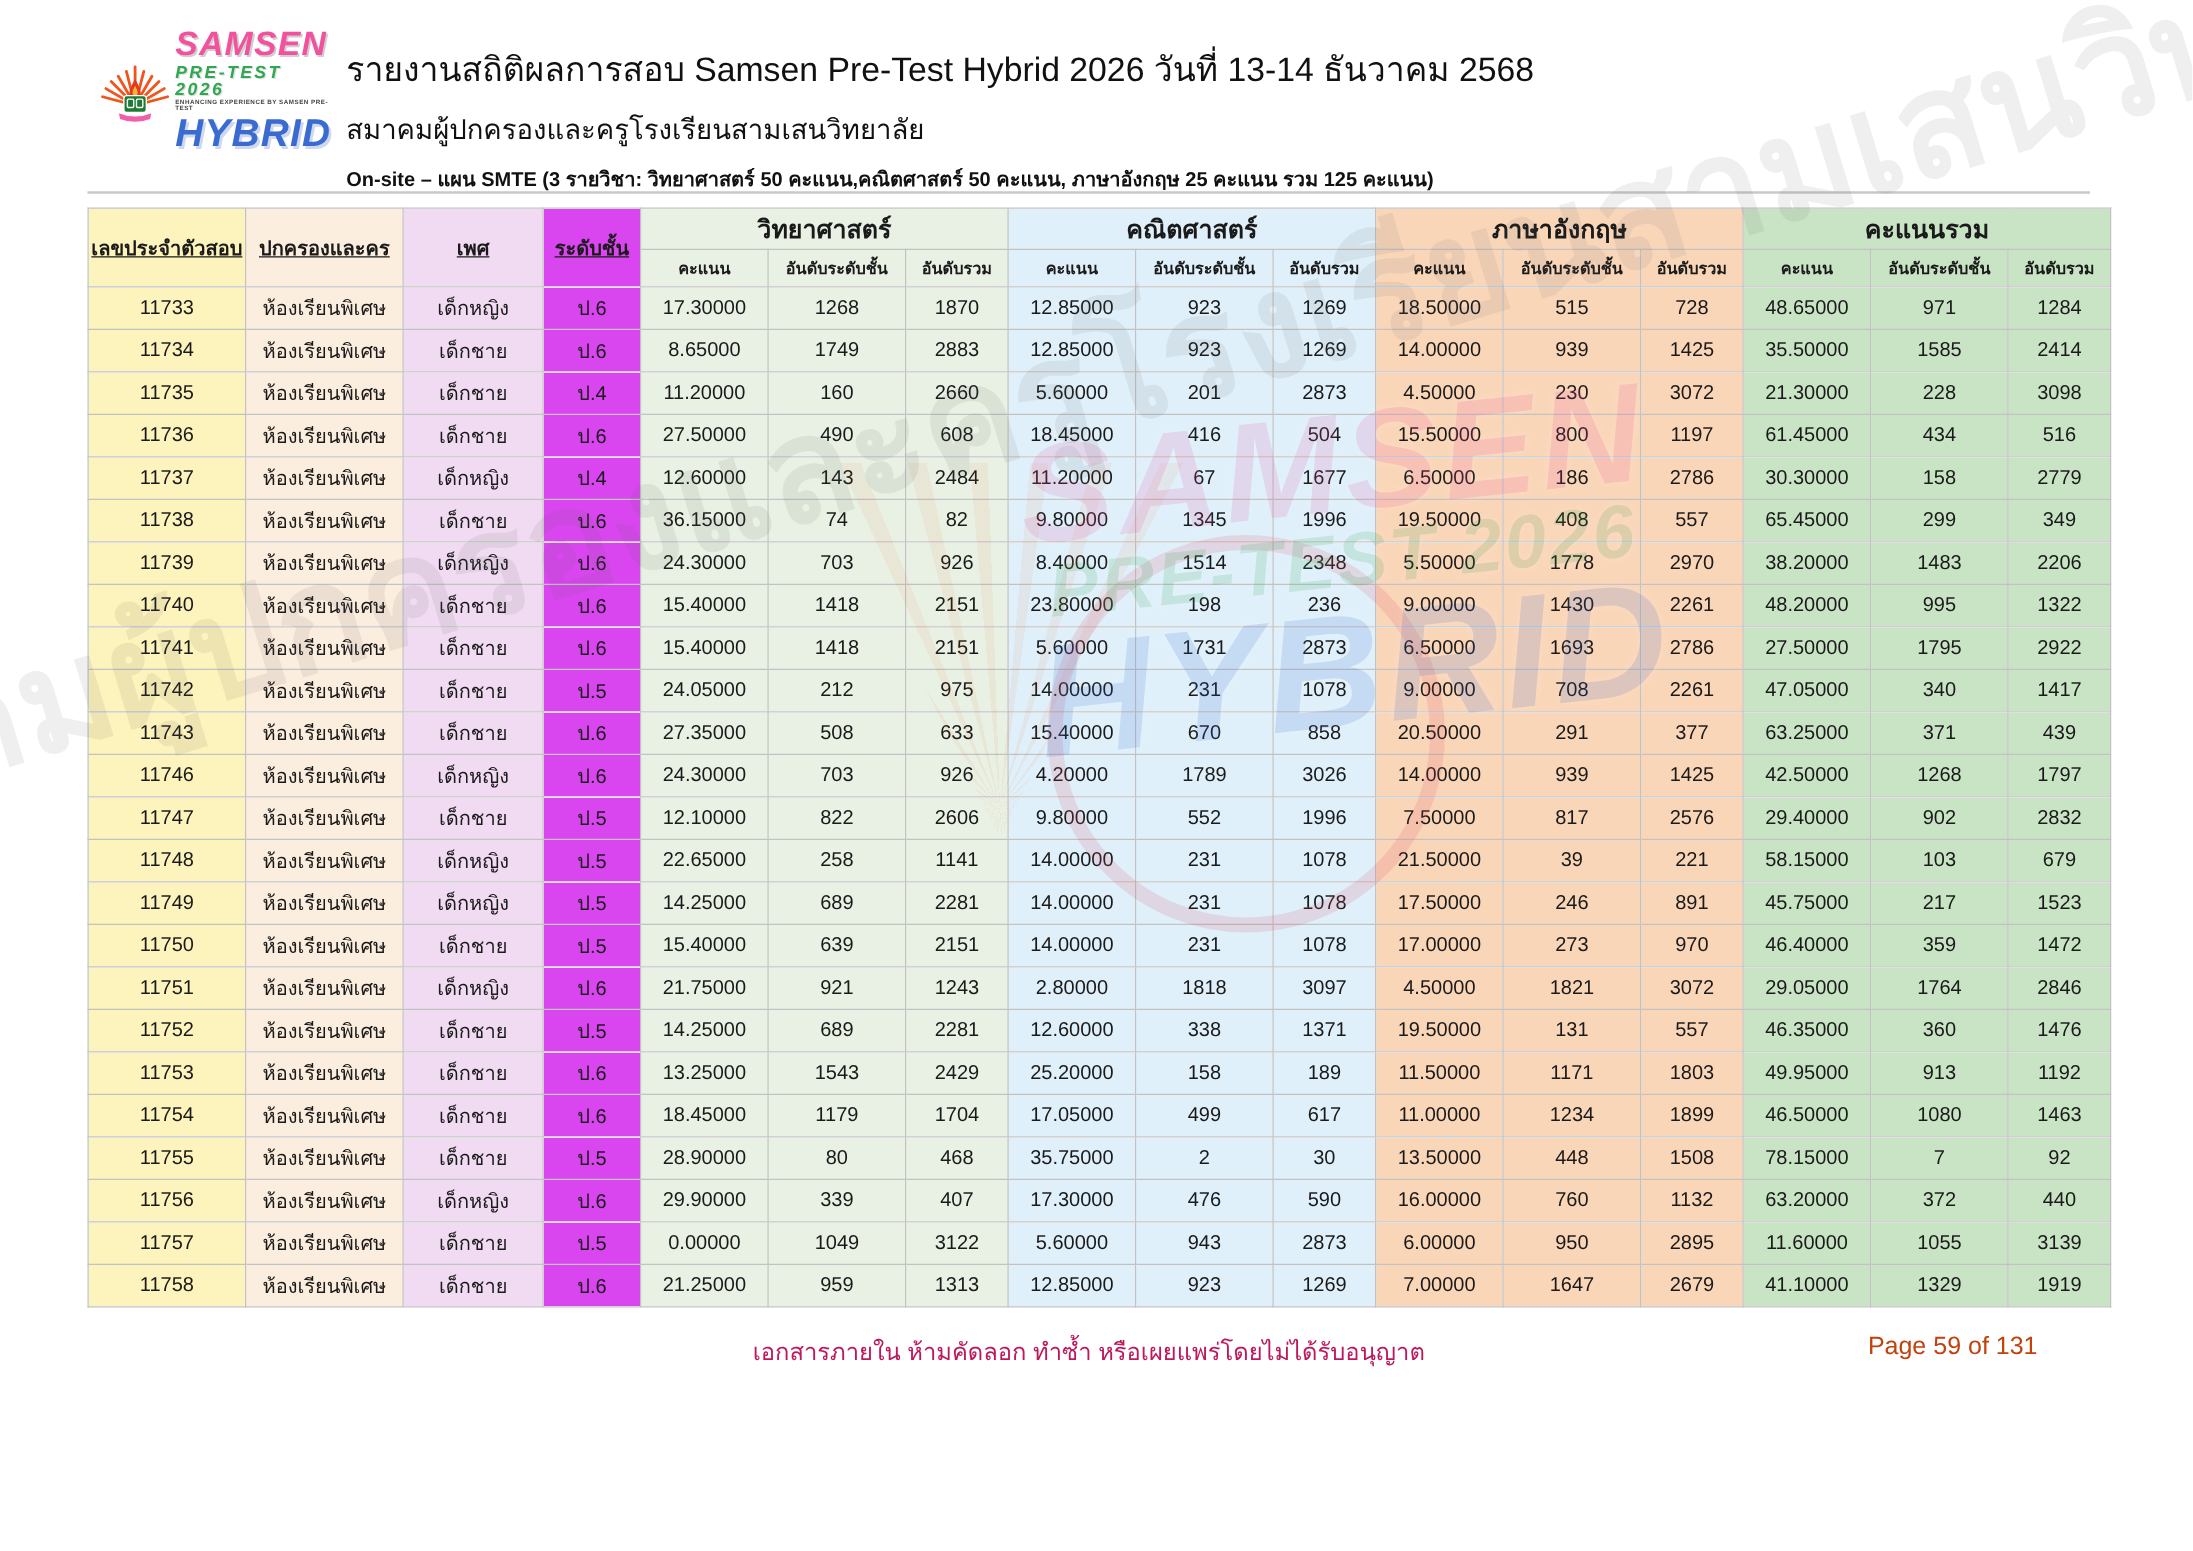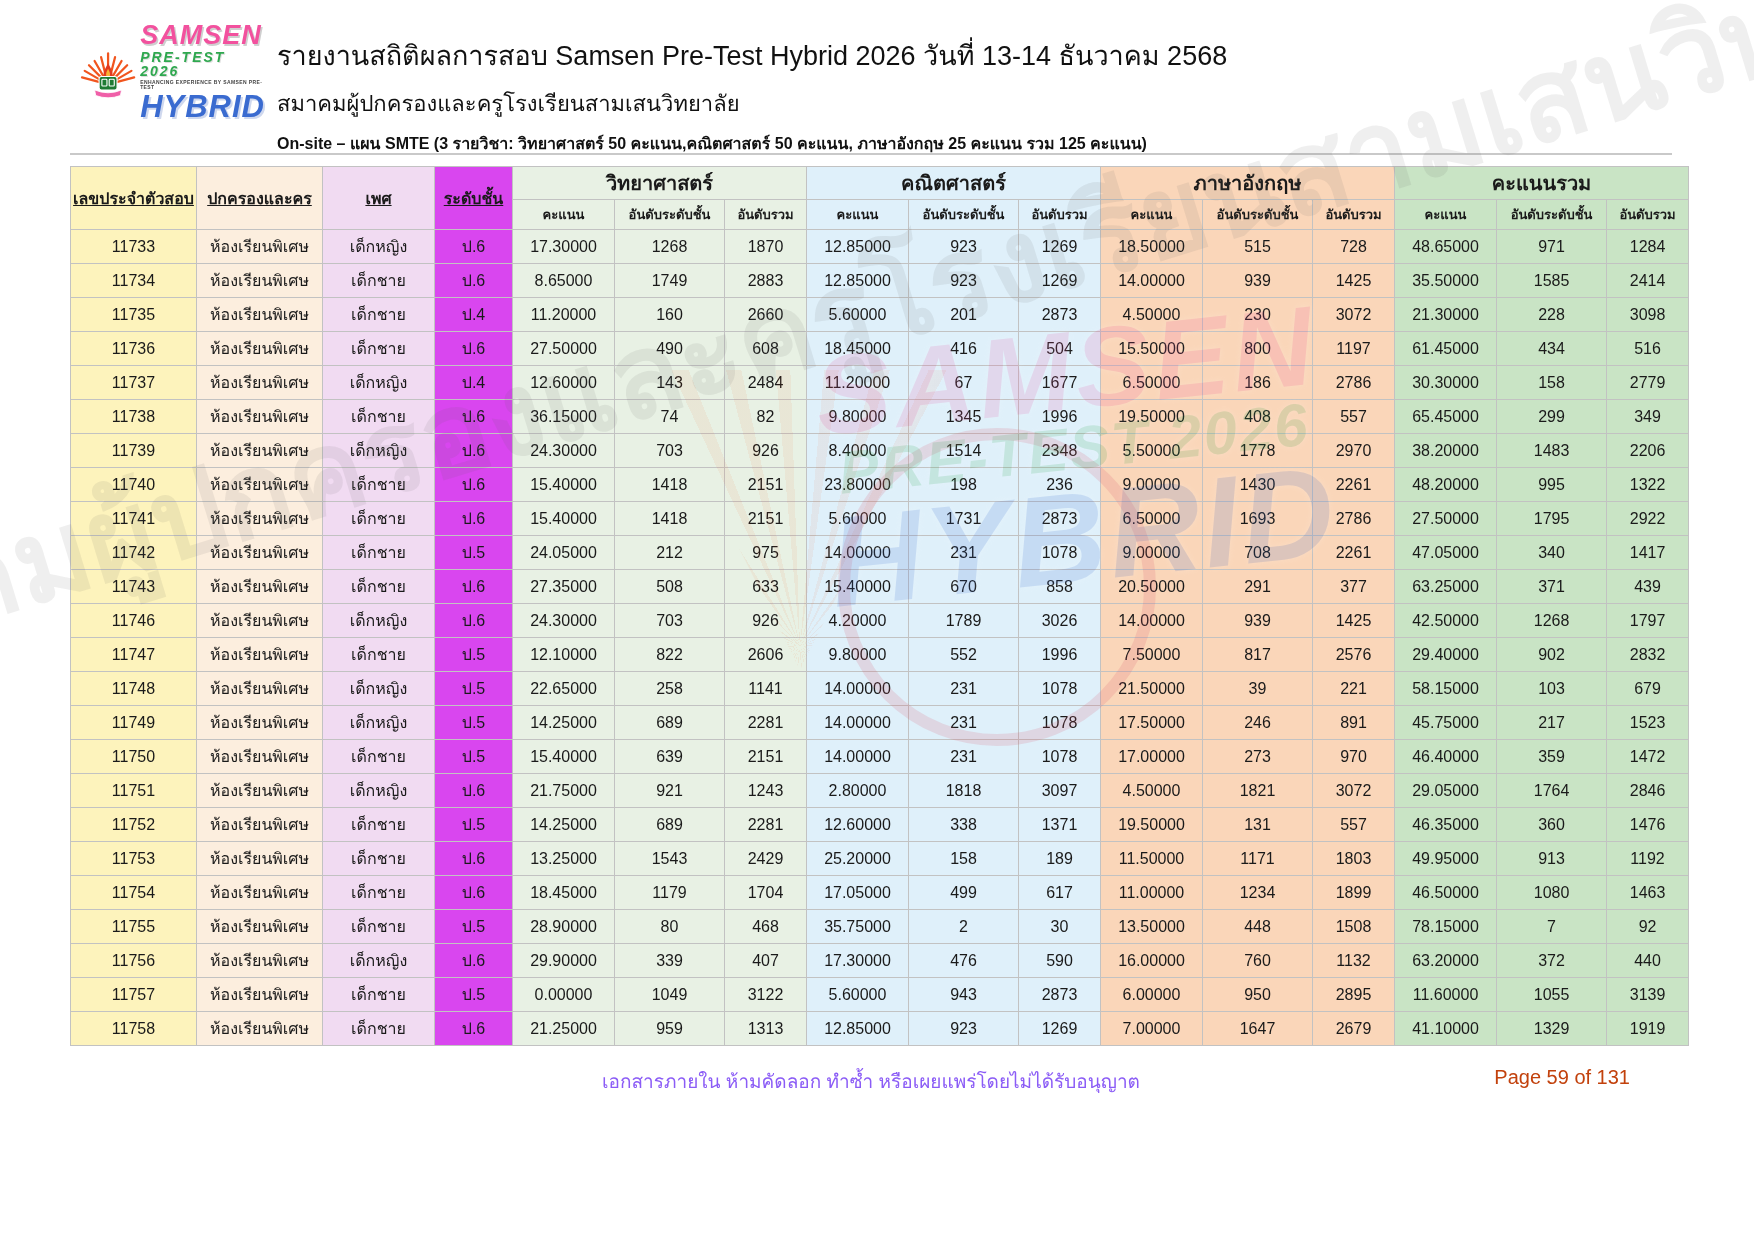--- a/index.html
+++ b/index.html
@@ -38,21 +38,21 @@
   .c-type   { background:#FCEEDE; }
   .c-gender { background:#F1DBF2; }
   .c-grade  { background:#d946ef; }
   .c-sci    { background:#E8F1E4; }
   .c-math   { background:#DFF0FA; }
   .c-eng    { background:#FAD6B9; }
   .c-tot    { background:#C9E4C5; }
 
   
   .footer-notice { position:absolute; left:70px; top:1066px; width:1602px; text-align:center;
-                   font-size:19px; font-weight:500; color:#8b5cf6; }
+                   font-size:19px; font-weight:500; color:#be185d; }
   .footer-page { position:absolute; right:124px; top:1066px; font-size:20px; font-weight:500; color:#c2410c; }
 
   
   .wm { position:absolute; pointer-events:none; z-index:5; }
   .wm-text { left:-260px; top:560px; width:2600px; white-space:nowrap;
              font-size:115px; font-weight:700; color:rgba(95,95,95,0.10);
              transform:rotate(-17deg); transform-origin:0 50%; }
   .wm-logo { left:815px; top:315px; width:520px; text-align:center;
              transform:rotate(-6deg); opacity:0.15; line-height:1; }
   .wm-logo .wm-samsen  { font-style:italic; font-weight:900; font-size:112px; letter-spacing:4px;

